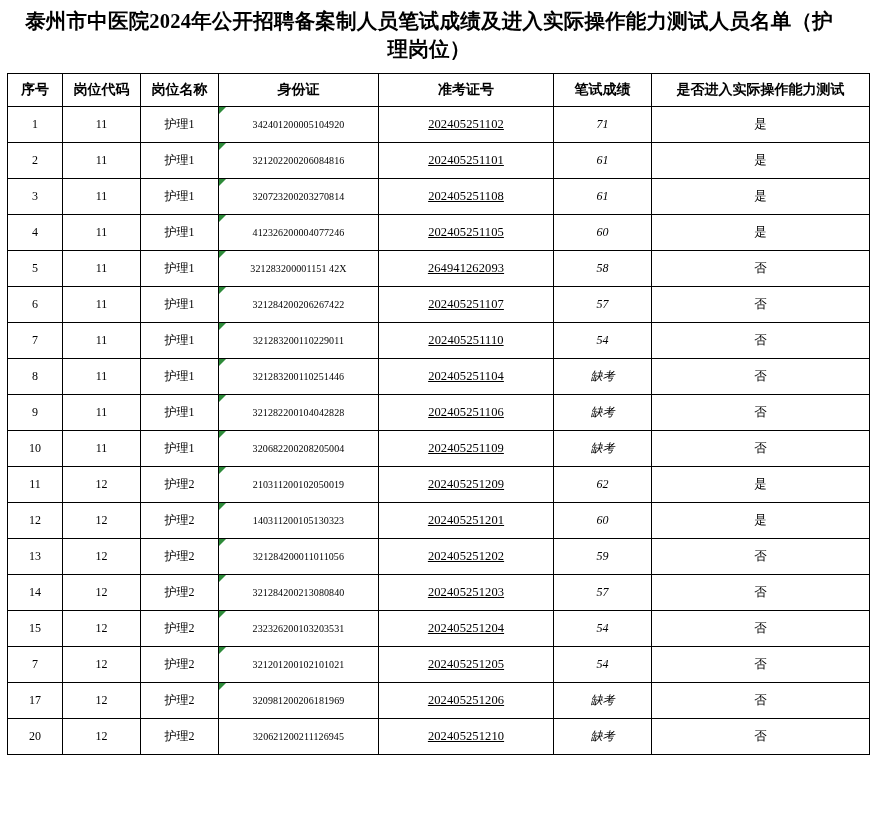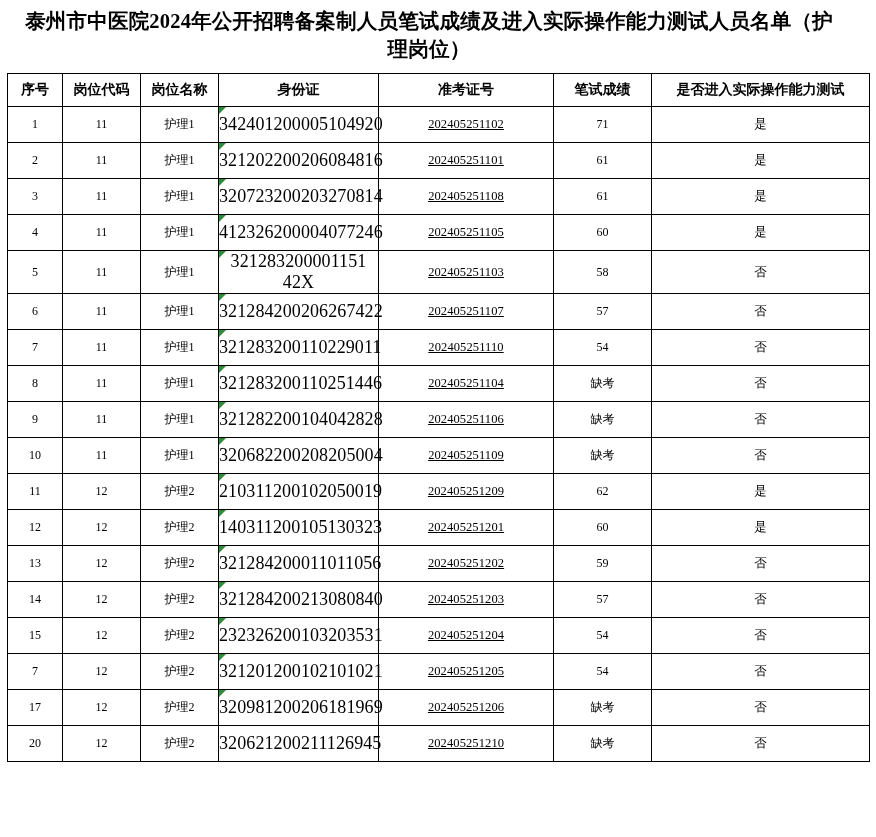--- a/index.html
+++ b/index.html
@@ -50,23 +50,23 @@
     height: 32px;
   }
   
   col.c0 { width: 55px; }
   col.c1 { width: 78px; }
   col.c2 { width: 78px; }
   col.c3 { width: 160px; }
   col.c4 { width: 175px; }
   col.c5 { width: 98px; }
   col.c6 { width: 218px; }
-  td.idnum { font-size: 18px; letter-spacing: 0.1px; }
+  td.idnum { font-size: 10px; letter-spacing: 0.1px; }
   td.ticket { font-size: 12.5px; letter-spacing: 0.1px; text-decoration: underline; }
-  td.score { font-size: 12px; }
+  td.score { font-size: 12px; font-style: italic; }
   td.pass { font-size: 12.5px; }
 
   
   td.mark {
     position: relative;
   }
   td.mark::before {
     content: "";
     position: absolute;
     left: 0;
@@ -140,21 +140,21 @@
           <td class="idnum mark">412326200004077246</td>
           <td class="ticket">202405251105</td>
           <td class="score">60</td>
           <td class="pass">是</td>
         </tr>
         <tr>
           <td class="idx">5</td>
           <td class="postcode">11</td>
           <td class="postname">护理1</td>
           <td class="idnum mark">321283200001151 42X</td>
-          <td class="ticket">202405251103</td>
+          <td class="ticket">264941262093</td>
           <td class="score">58</td>
           <td class="pass">否</td>
         </tr>
         <tr>
           <td class="idx">6</td>
           <td class="postcode">11</td>
           <td class="postname">护理1</td>
           <td class="idnum mark">321284200206267422</td>
           <td class="ticket">202405251107</td>
           <td class="score">57</td>

